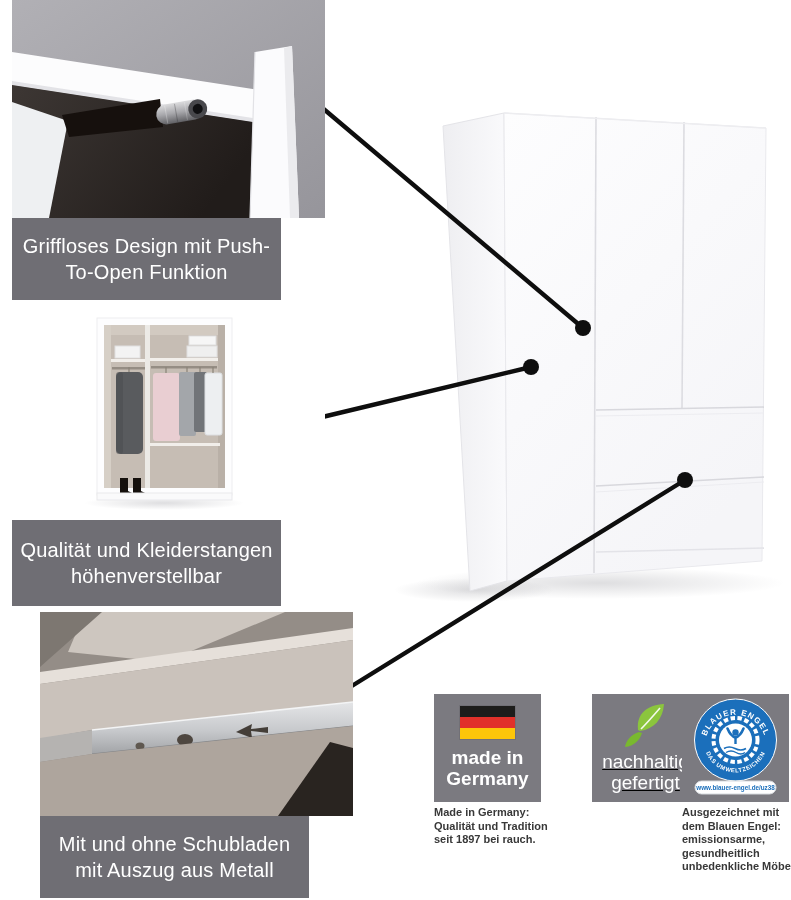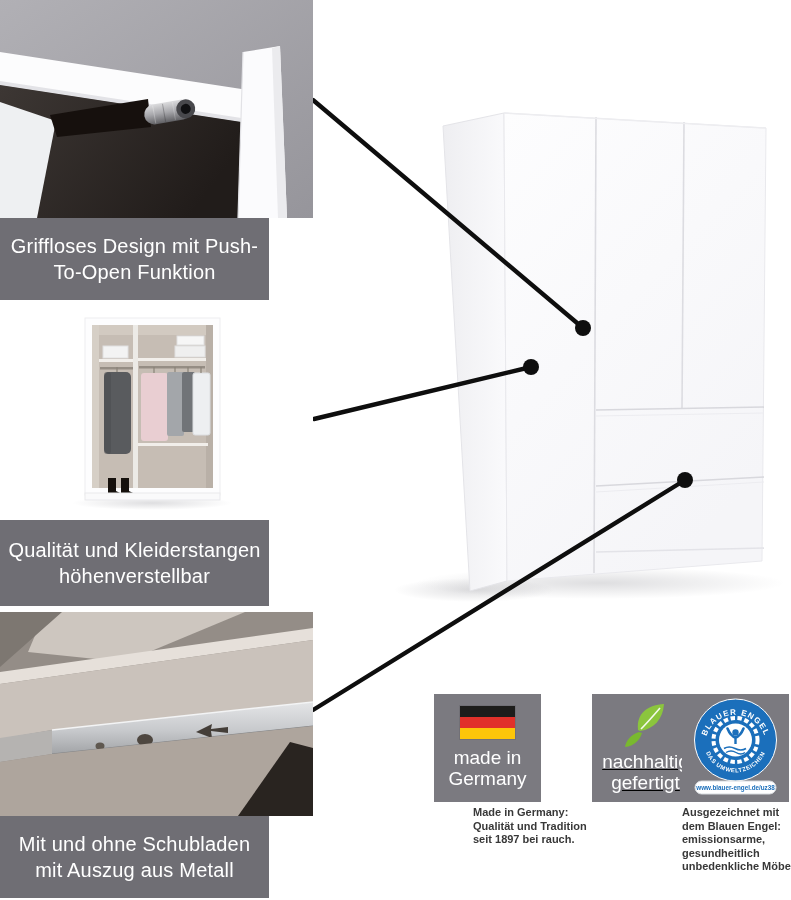--- a/index.html
+++ b/index.html
@@ -1,35 +1,35 @@
 <!DOCTYPE html>
 <html><head>
 <meta charset="utf-8">
 <style>
   html,body{margin:0;padding:0;background:#fff;}
   body{font-family:"Liberation Sans","DejaVu Sans",sans-serif;}
   .stage{position:relative;width:791px;height:900px;background:#fff;overflow:hidden;}
   .overlay{position:absolute;left:0;top:0;z-index:1;}
-  .panel{position:absolute;left:0;width:269px;z-index:2;}
+  .panel{position:absolute;left:12px;width:269px;z-index:2;}
   .photo{position:relative;width:313px;overflow:hidden;}
   .caption{background:#6f6e74;color:#fff;display:flex;align-items:center;justify-content:center;
            text-align:center;font-size:20px;line-height:26px;white-space:pre-line;letter-spacing:.2px;}
   #panel1{top:0;}   #panel1 .photo{height:218px;} #panel1 .caption{height:82px;}
   #panel2{top:310px;} #panel2 .photo{height:210px;background:#fff;} #panel2 .caption{height:86px;}
-  #panel3{top:612px;} #panel3 .photo{height:204px;} #panel3 .caption{height:82px;}
+  #panel3{top:612px;margin-left:28px;} #panel3 .photo{height:204px;} #panel3 .caption{height:82px;}
   .badge{position:absolute;top:694px;width:107px;height:108px;background:#7b7a80;z-index:2;
          display:flex;flex-direction:column;align-items:center;}
-  #badge1{left:434px;} #badge2{left:592px;text-decoration:underline;} #badge3{left:682px;padding:0;}
+  #badge1{left:434px;font-weight:bold;} #badge2{left:592px;text-decoration:underline;} #badge3{left:682px;padding:0;}
   .flag{width:55px;height:33px;margin-top:12px;display:flex;flex-direction:column;box-shadow:0 0 0 1px rgba(0,0,0,.08);}
   .flag .s1{flex:1;background:#1d1d1b;} .flag .s2{flex:1;background:#e1312a;} .flag .s3{flex:1;background:#fdc609;}
   .badge-label{margin-top:8px;color:#fff;font-size:19px;line-height:21px;text-align:center;white-space:pre-line;}
   #badge2 .badge-label{margin-top:3px;}
   .badge-desc{position:absolute;top:806px;width:130px;font-size:11px;font-weight:bold;line-height:13.6px;
               color:#383838;white-space:pre-line;z-index:2;}
-  #desc1{left:434px;margin-left:39px;} #desc2{left:560px;} #desc3{left:682px;}
+  #desc1{left:434px;} #desc2{left:560px;} #desc3{left:682px;}
 </style>
 </head>
 <body>
 
 <div class="stage">
 
   <svg class="overlay" width="791" height="900" viewBox="0 0 791 900">
     <defs>
       <linearGradient id="gFront" x1="0" y1="0" x2="0.6" y2="1">
         <stop offset="0" stop-color="#fdfdfe"></stop>

